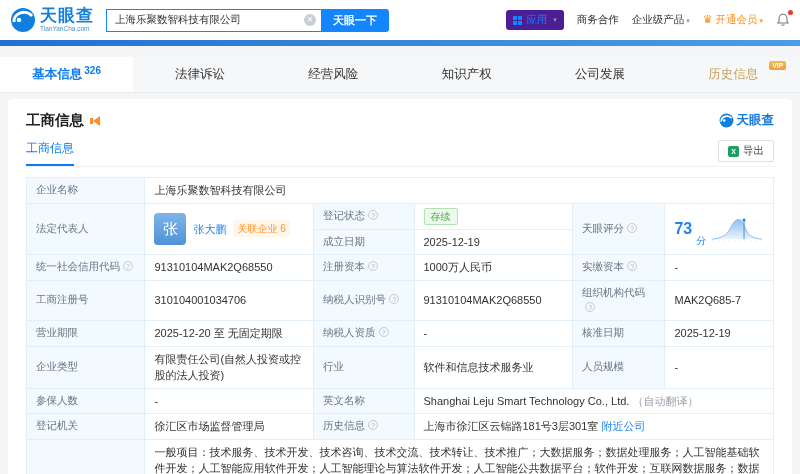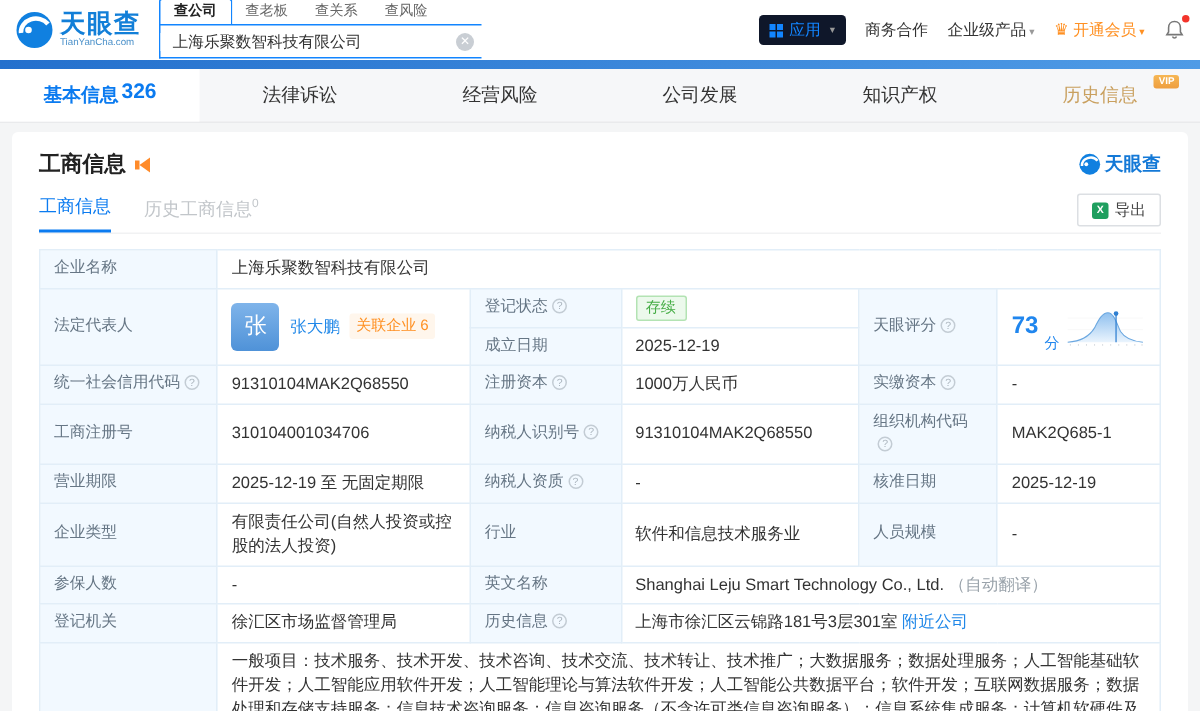--- a/index.html
+++ b/index.html
@@ -15,39 +15,39 @@
   .search-area { margin-left:12px; }
   .search-tabs { display:flex; align-items:flex-end; height:15px; }
   .search-tab { font-size:9.5px; color:#666; padding:1px 9px 2px; cursor:pointer; }
   .search-tab.active { background:#fff; border:1px solid #1285ff; border-bottom:none; color:#222; font-weight:bold; border-radius:2px 2px 0 0; }
   .search-box { display:flex; height:23px; }
   .search-input-wrap { position:relative; width:215px; border:1px solid #1285ff; border-right:none; background:#fff; display:flex; align-items:center; }
   .search-input { border:none; outline:none; width:100%; font-size:10.5px; padding:0 20px 0 8px; color:#333; font-family:inherit; }
   .clear-ic { position:absolute; right:5px; width:12px; height:12px; border-radius:50%; background:#c9ced4; color:#fff; font-size:8px; line-height:12px; text-align:center; cursor:pointer; }
   .search-btn { width:68px; background:#1285ff; color:#fff; border:none; font-size:11px; font-weight:bold; border-radius:0 3px 3px 0; cursor:pointer; font-family:inherit; }
   .topnav { margin-left:auto; display:flex; align-items:center; gap:13px; font-size:10.5px; color:#333; white-space:nowrap; }
-  .nav-app { background:#0f172a; color:#1285ff; padding:3px 7px; border-radius:3px; display:flex; align-items:center; gap:4px; cursor:pointer; }
+  .nav-app { background:#4c1d95; color:#1285ff; padding:3px 7px; border-radius:3px; display:flex; align-items:center; gap:4px; cursor:pointer; }
   .grid-ic { width:9px; height:9px; display:inline-block; position:relative; }
   .grid-ic i { position:absolute; width:4px; height:4px; background:#1285ff; }
   .grid-ic i:nth-child(2){ left:5px; } .grid-ic i:nth-child(3){ top:5px; } .grid-ic i:nth-child(4){ top:5px; left:5px; }
   .caret { font-size:7px; color:#999; margin-left:2px; }
   .nav-item { cursor:pointer; }
   .nav-vip { color:#ff9022; cursor:pointer; }
   .crown { font-size:11px; }
   .bell-wrap { position:relative; cursor:pointer; display:flex; }
   .bell-dot { position:absolute; top:-3px; right:-3px; width:5px; height:5px; border-radius:50%; background:#f3342b; }
 
   
   .blue-strip { height:6px; background:linear-gradient(90deg,#2470cd,#4f9be6); }
 
   
-  .main-tabs { height:36px; background:#f6f7f9; display:flex; border-bottom:1px solid #e9eaec; }
+  .main-tabs { height:36px; background:#f6f7f9; display:flex; border-bottom:1px solid #e9eaec;margin-top:11px; }
   .mtab { flex:1; display:flex; align-items:center; justify-content:center; font-size:12.5px; color:#333; cursor:pointer; position:relative; }
   .mtab.active { background:#fff; color:#0b7bf0; font-weight:bold; }
-  .mtab-count { font-size:14px; margin-left:2px; position:relative; top:-4px; color:#0b7bf0; }
+  .mtab-count { font-size:10px; margin-left:2px; position:relative; top:-4px; color:#0b7bf0; }
   .mtab-count.gray { color:#999; font-weight:normal; }
   .mtab.gold { color:#c9a05f; }
   .vip-badge { position:absolute; top:4px; right:14px; background:linear-gradient(180deg,#f6b755,#ee9e3f); color:#fff; font-size:6.5px; font-weight:bold; padding:0 3px; border-radius:2px; line-height:9px; }
 
   
   .card { margin:6px 8px 8px; background:#fff; border-radius:4px; padding:12px 18px 12px; }
   .sec-head { display:flex; align-items:center; }
   .sec-title { font-size:14.5px; font-weight:bold; color:#222; }
   .horn { display:inline-flex; align-items:center; margin-left:6px; }
   .horn .h1 { width:3px; height:6px; background:#ff8b2a; }
@@ -88,31 +88,26 @@
       <circle cx="13" cy="13" r="12" fill="#1080e0"></circle>
       <path d="M4,15 A10,9 0 0 1 22,9" stroke="#fff" stroke-width="3" fill="none"></path>
       <circle cx="9" cy="13" r="2.2" fill="#fff"></circle>
     </svg>
     <div class="logo-txt">
       <div class="logo-title">天眼查</div>
       <div class="logo-domain">TianYanCha.com</div>
     </div>
   </div>
   <div class="search-area">
-    <div class="search-tabs">
-      <span class="search-tab active">查公司</span>
-      <span class="search-tab">查老板</span>
-      <span class="search-tab">查关系</span>
-      <span class="search-tab">查风险</span>
-    </div>
     <div class="search-box">
       <div class="search-input-wrap">
         <input class="search-input" value="上海乐聚数智科技有限公司" style="">
         <span class="clear-ic">✕</span>
       </div>
+      <button class="search-btn">天眼一下</button>
     </div>
   </div>
   <div class="topnav">
     <span class="nav-app">
       <span class="grid-ic">
           <i></i>
           <i></i>
           <i></i>
           <i></i>
         </span>
@@ -145,24 +140,24 @@
     <span>基本信息</span>
     <span class="mtab-count">326</span>
   </div>
   <div class="mtab">
     <span>法律诉讼</span>
   </div>
   <div class="mtab">
     <span>经营风险</span>
   </div>
   <div class="mtab">
+    <span>知识产权</span>
+  </div>
+  <div class="mtab">
     <span>公司发展</span>
-  </div>
-  <div class="mtab">
-    <span>知识产权</span>
   </div>
   <div class="mtab gold">
     <span>历史信息</span>
     <span class="vip-badge">VIP</span>
   </div>
 </div>
 
 <div class="card">
   <div class="sec-head">
     <span class="sec-title">工商信息</span>
@@ -174,23 +169,20 @@
       <svg width="15" height="15" viewBox="0 0 26 26">
         <circle cx="13" cy="13" r="12" fill="#1080e0"></circle>
         <path d="M4,15 A10,9 0 0 1 22,9" stroke="#fff" stroke-width="3" fill="none"></path>
         <circle cx="9" cy="13" r="2.2" fill="#fff"></circle>
       </svg>
       <span class="wm-txt">天眼查</span>
     </span>
   </div>
   <div class="sub-tabs">
     <span class="stab active">工商信息</span>
-    <span class="stab">
-      <span>历史工商信息</span><sup>0</sup>
-    </span>
     <span class="export-btn">
       <span class="xls-ic">X</span>
       <span>导出</span>
     </span>
   </div>
 
   <table class="info">
     <colgroup>
       <col style="width:118px">
         <col style="width:168px">
@@ -270,26 +262,26 @@
       <th><span>实缴资本</span><span class="info-ic">?</span></th>
       <td class="dash">-</td>
     </tr>
 
     <tr>
       <th>工商注册号</th>
       <td>310104001034706</td>
       <th><span>纳税人识别号</span><span class="info-ic">?</span></th>
       <td>91310104MAK2Q68550</td>
       <th><span>组织机构代码</span><span class="info-ic">?</span></th>
-      <td>MAK2Q685-1</td>
+      <td>MAK2Q685-7</td>
     </tr>
 
     <tr>
       <th>营业期限</th>
-      <td>2025-12-19 至 无固定期限</td>
+      <td>2025-12-20 至 无固定期限</td>
       <th><span>纳税人资质</span><span class="info-ic">?</span></th>
       <td class="dash">-</td>
       <th>核准日期</th>
       <td>2025-12-19</td>
     </tr>
 
     <tr>
       <th>企业类型</th>
       <td>有限责任公司(自然人投资或控股的法人投资)</td>
       <th>行业</th>

